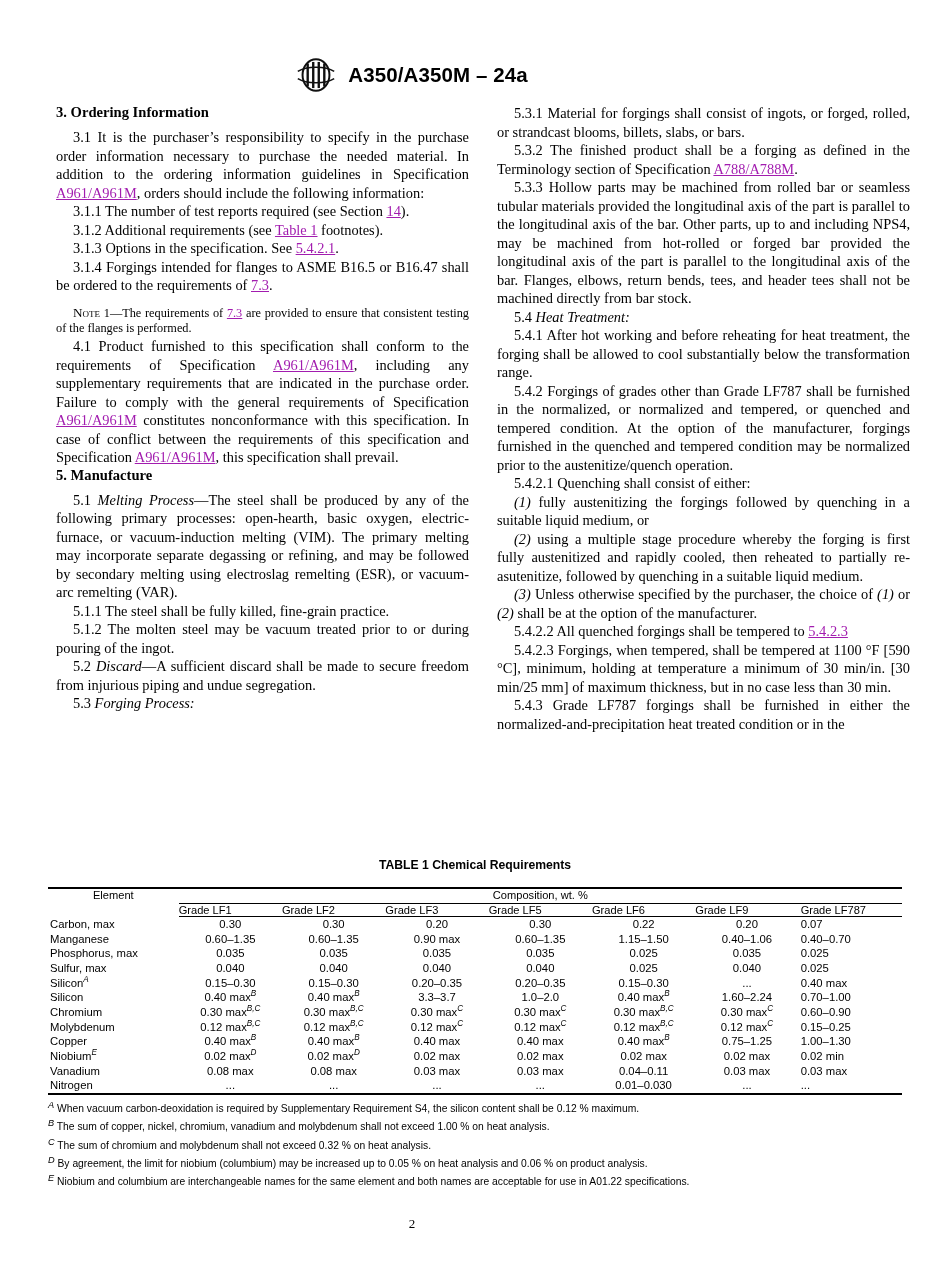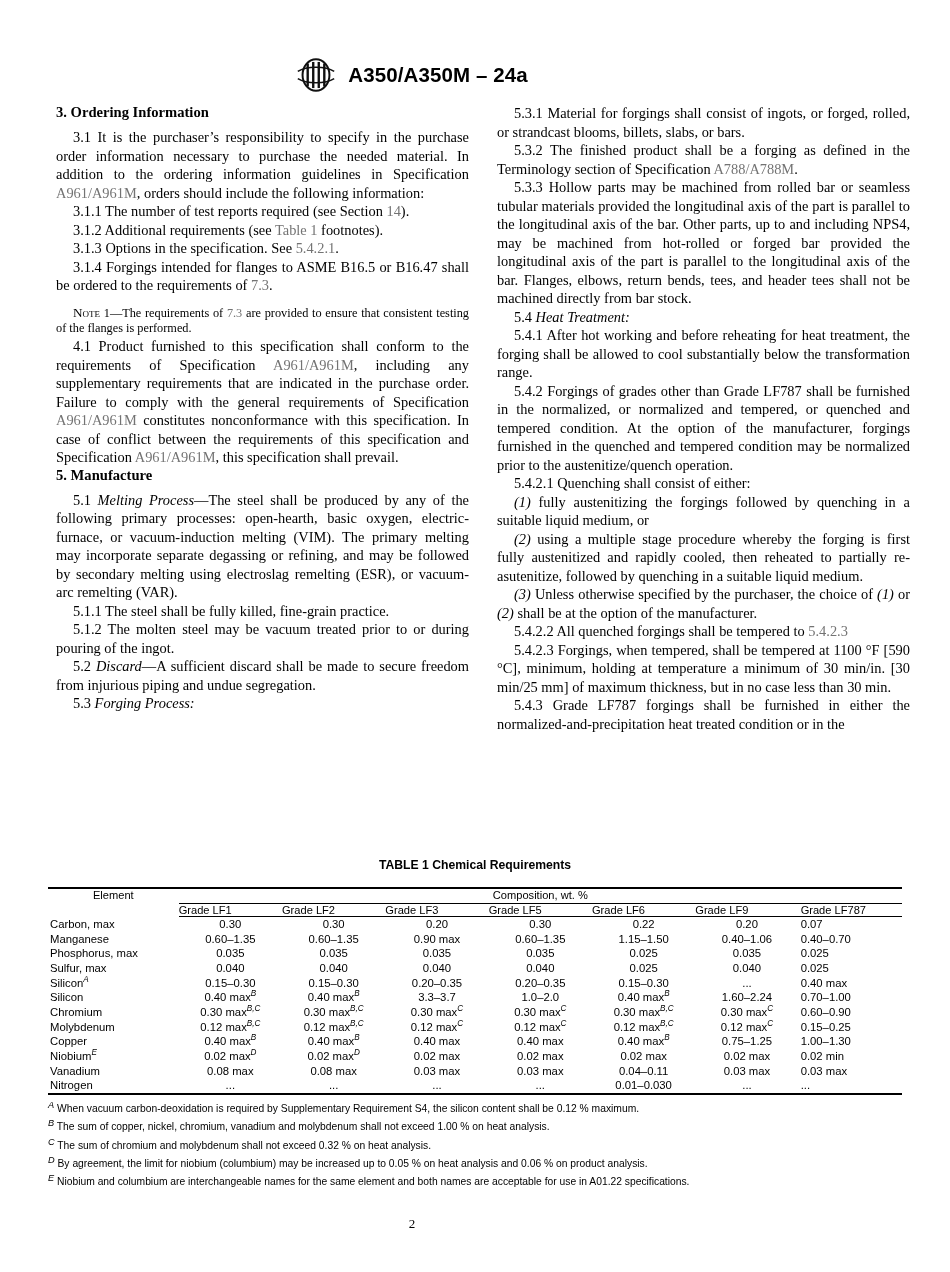--- a/index.html
+++ b/index.html
@@ -73,21 +73,21 @@
     margin:10px 0 0 0;
     font-size:12.3px;
     line-height:1.27;
     text-align:justify;
     text-indent:17px;
   }
   .note .nlabel{
     font-variant:small-caps;
     font-size:13.2px;
   }
-  .red{ color:#737373; }
+  .red{ color:#a21caf;text-decoration:underline; }
   .it{ font-style:italic; }
   .para-space{ margin-top:7px; }
 
   
   .table-wrap{
     position:absolute;
     left:48px; top:858px;
     width:854px;
     font-family:"Liberation Sans", sans-serif;
   }

